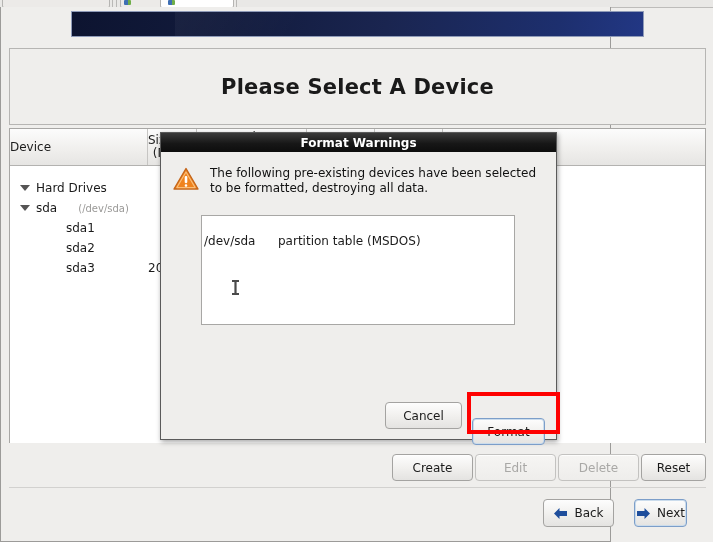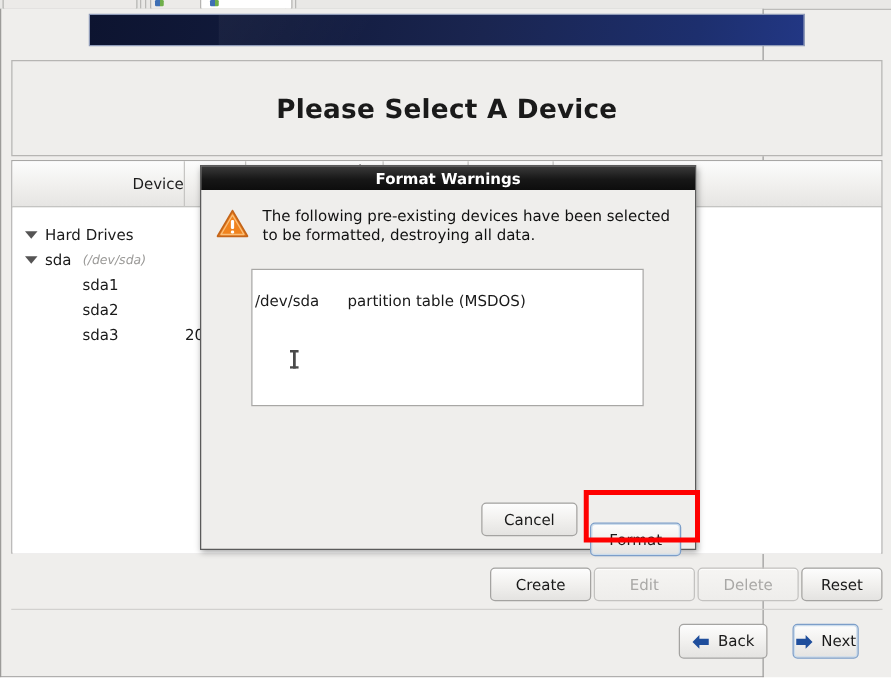--- a/index.html
+++ b/index.html
@@ -111,21 +111,21 @@
     background: linear-gradient(180deg,#fcfcfc 0%, #f1f0ee 52%, #e6e5e3 100%);
     border-bottom: 1px solid #b3b2b0;
   }
   .tv-col {
     position: absolute;
     top: 0; height: 36px;
     box-sizing: border-box;
     border-right: 1px solid #c6c5c3;
     display: flex;
     align-items: center;
-    justify-content: flex-end;
+    justify-content: flex-start;
     font-size: 12px;
     color: #1c1c1c;
     text-align: center;
     line-height: 13px;
     overflow: hidden;
   }
   .tv-col.last { border-right: none; }
   .tv-body {
     position: relative;
     height: 277px;
@@ -142,21 +142,21 @@
     color: #1a1a1a;
   }
   .tri {
     width: 0; height: 0;
     border-left: 5px solid transparent;
     border-right: 5px solid transparent;
     border-top: 6px solid #555454;
     margin-right: 6px;
     flex: 0 0 auto;
   }
-  .dev-sub { color: #9a9997; font-size: 10px; margin-left: 9px; font-style: italic; }
+  .dev-sub { color: #9a9997; font-size: 10px; margin-left: 21px; }
   .sz { position: absolute; font-size: 12px; color: #1a1a1a; }
 
   
   .btnbar {
     position: absolute;
     left: 8px; top: 443px;
     width: 697px; height: 36px;
   }
   .btn {
     position: absolute;

